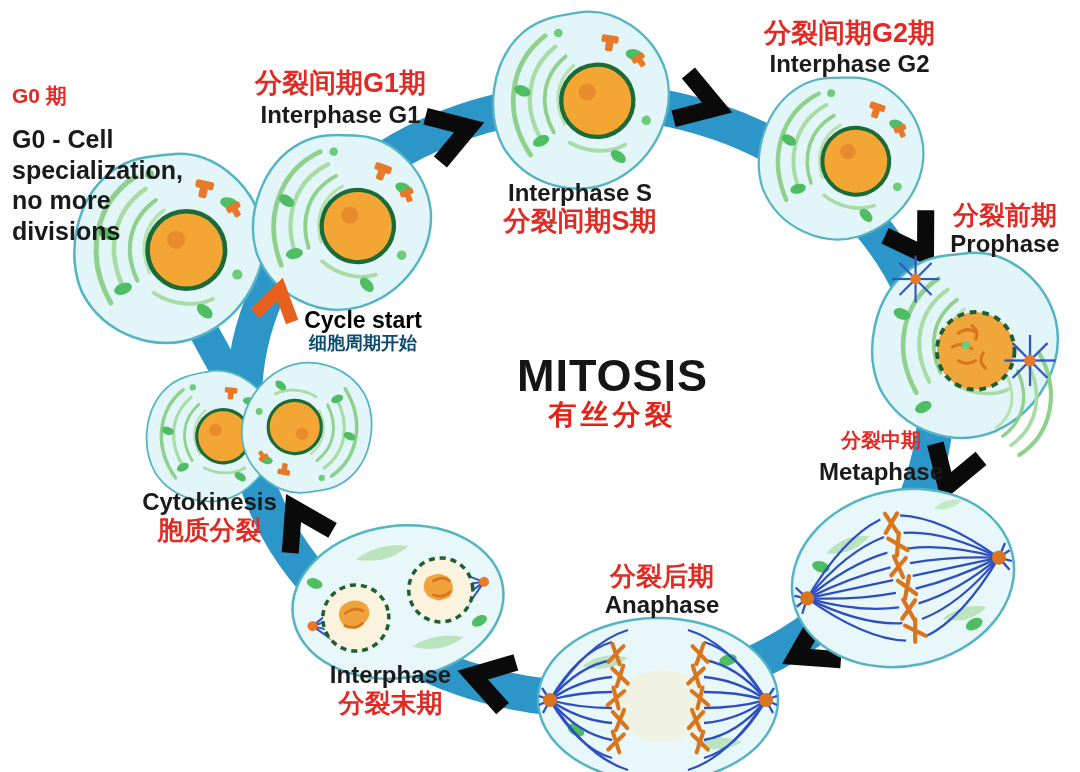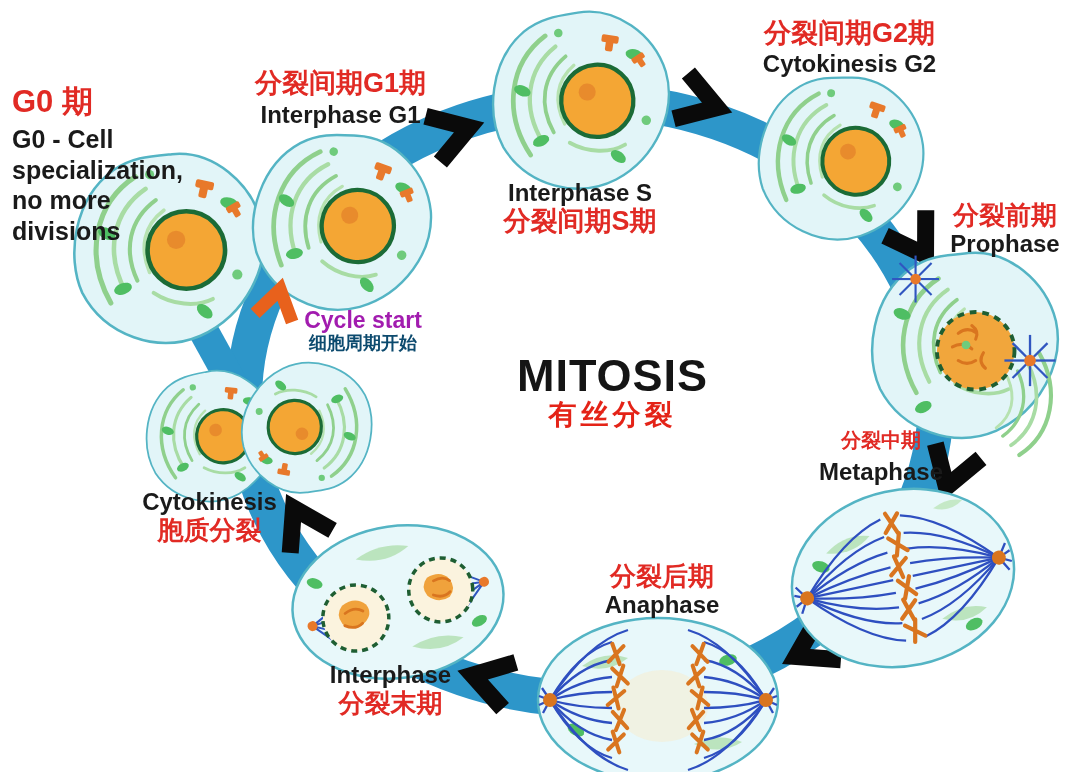--- a/index.html
+++ b/index.html
@@ -2,39 +2,39 @@
 <html><head>
 <meta charset="utf-8">
 <style>
   html,body{margin:0;padding:0;background:#fff;}
   #stage{position:relative;width:1080px;height:772px;background:#fff;overflow:hidden;
          font-family:"Liberation Sans",sans-serif;}
   #diagram{position:absolute;left:0;top:0;}
   .lbl{position:absolute;font-weight:bold;text-align:center;white-space:nowrap;line-height:1.15;}
   .zh{color:#E12A24;}
   .en{color:#1A1A1A;}
-  #lbl-g0-zh{left:12px;top:84px;font-size:31px;text-align:left;}
+  #lbl-g0-zh{left:12px;top:84px;font-size:21px;text-align:left;}
   #lbl-g0-en{left:12px;top:124px;width:174px;font-size:25px;line-height:1.22;text-align:left;white-space:normal;}
   #lbl-g1-zh{left:233px;top:68px;width:215px;font-size:27px;}
   #lbl-g1-en{left:233px;top:101px;width:215px;font-size:24px;}
   #lbl-s-en{left:485px;top:179px;width:190px;font-size:24px;}
   #lbl-s-zh{left:485px;top:206px;width:190px;font-size:27px;}
   #lbl-g2-zh{left:742px;top:18px;width:215px;font-size:27px;text-align:center;}
   #lbl-g2-en{left:742px;top:50px;width:215px;font-size:24px;}
   #lbl-pro-zh{left:935px;top:201px;width:140px;font-size:26px;}
   #lbl-pro-en{left:935px;top:230px;width:140px;font-size:24px;}
   #lbl-meta-zh{left:795px;top:429px;width:172px;font-size:20px;}
   #lbl-meta-en{left:795px;top:458px;width:172px;font-size:24px;}
   #lbl-ana-zh{left:578px;top:562px;width:168px;font-size:26px;}
   #lbl-ana-en{left:578px;top:591px;width:168px;font-size:24px;}
   #lbl-telo-en{left:308px;top:661px;width:165px;font-size:24px;}
   #lbl-telo-zh{left:308px;top:689px;width:165px;font-size:26px;}
   #lbl-cyto-en{left:122px;top:488px;width:175px;font-size:24px;}
   #lbl-cyto-zh{left:122px;top:516px;width:175px;font-size:26px;}
-  #lbl-cs-en{left:293px;top:307px;width:140px;font-size:23px;color:#a21caf;}
+  #lbl-cs-en{left:293px;top:307px;width:140px;font-size:23px;color:#000000;}
   #lbl-cs-zh{left:288px;top:333px;width:150px;font-size:18px;color:#0c4a6e;}
   #title-en{left:460px;top:350px;width:305px;font-size:45px;letter-spacing:1px;color:#151515;}
   #title-zh{left:460px;top:399px;width:305px;font-size:28px;letter-spacing:4px;color:#E42317;}
 </style>
 </head>
 <body>
 
 <div id="stage">
 
   <svg id="diagram" width="1080" height="772" viewBox="0 0 1080 772">
@@ -224,21 +224,21 @@
   <div class="lbl zh" id="lbl-g0-zh">G0 期</div>
   <div class="lbl en" id="lbl-g0-en">G0 - Cell specialization, no more divisions</div>
 
   <div class="lbl zh" id="lbl-g1-zh">分裂间期G1期</div>
   <div class="lbl en" id="lbl-g1-en">Interphase G1</div>
 
   <div class="lbl en" id="lbl-s-en">Interphase S</div>
   <div class="lbl zh" id="lbl-s-zh">分裂间期S期</div>
 
   <div class="lbl zh" id="lbl-g2-zh">分裂间期G2期</div>
-  <div class="lbl en" id="lbl-g2-en">Cytokinesis G2</div>
+  <div class="lbl en" id="lbl-g2-en">Interphase G2</div>
 
   <div class="lbl zh" id="lbl-pro-zh">分裂前期</div>
   <div class="lbl en" id="lbl-pro-en">Prophase</div>
 
   <div class="lbl zh" id="lbl-meta-zh">分裂中期</div>
   <div class="lbl en" id="lbl-meta-en">Metaphase</div>
 
   <div class="lbl zh" id="lbl-ana-zh">分裂后期</div>
   <div class="lbl en" id="lbl-ana-en">Anaphase</div>
 

